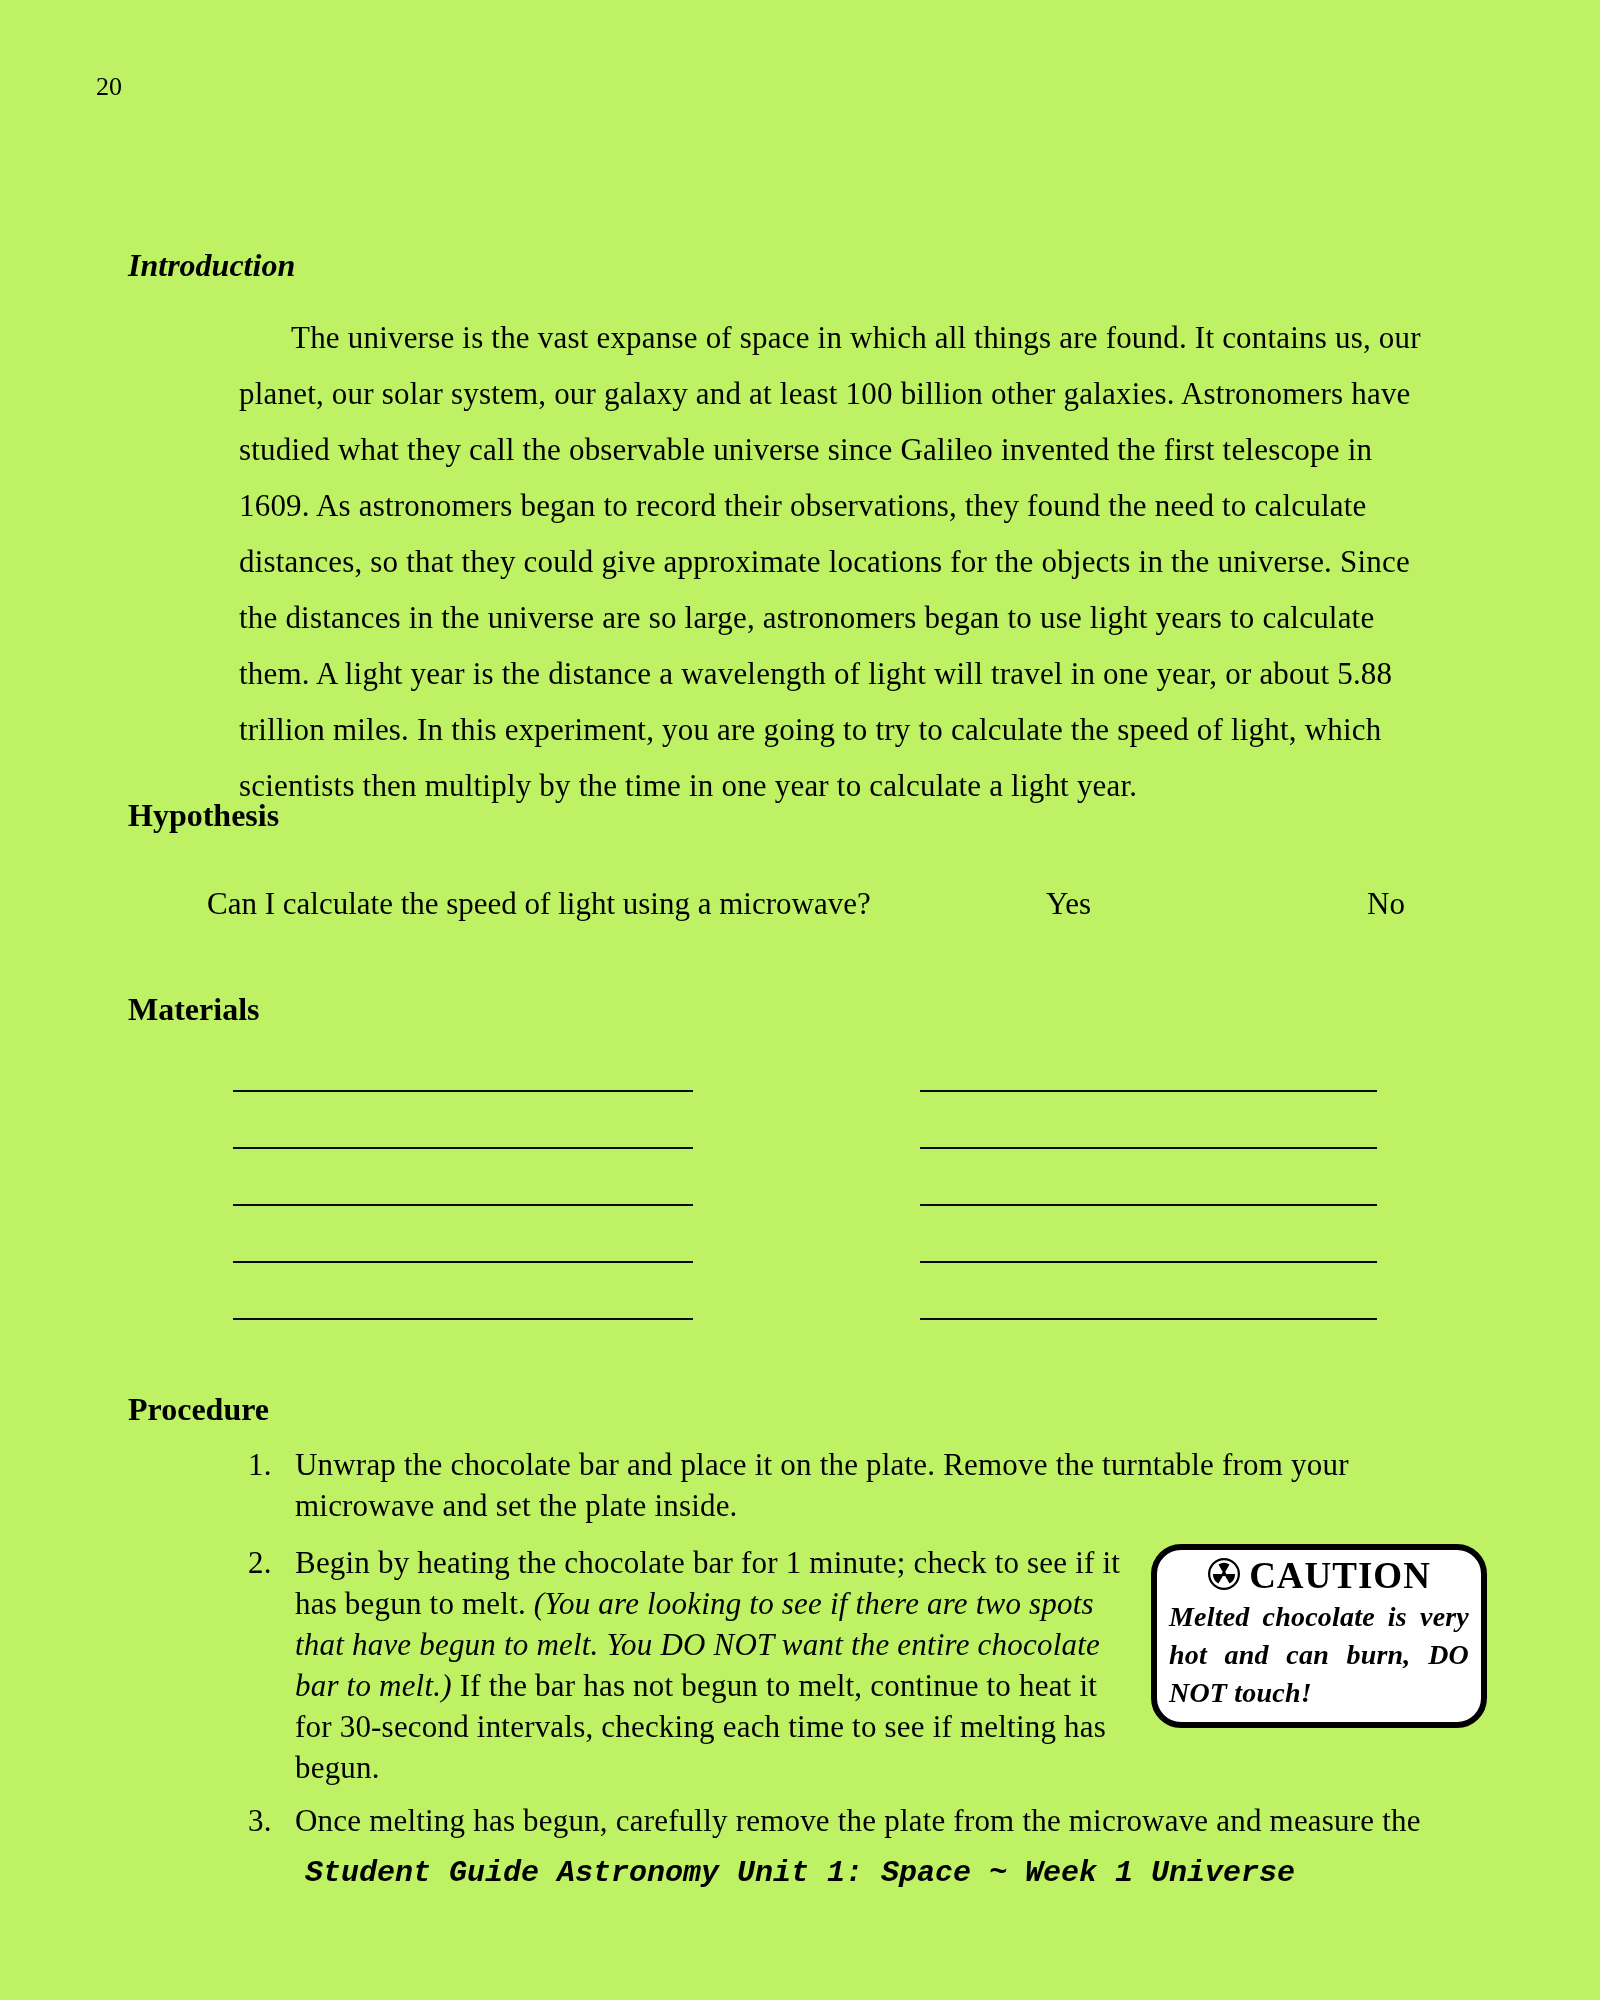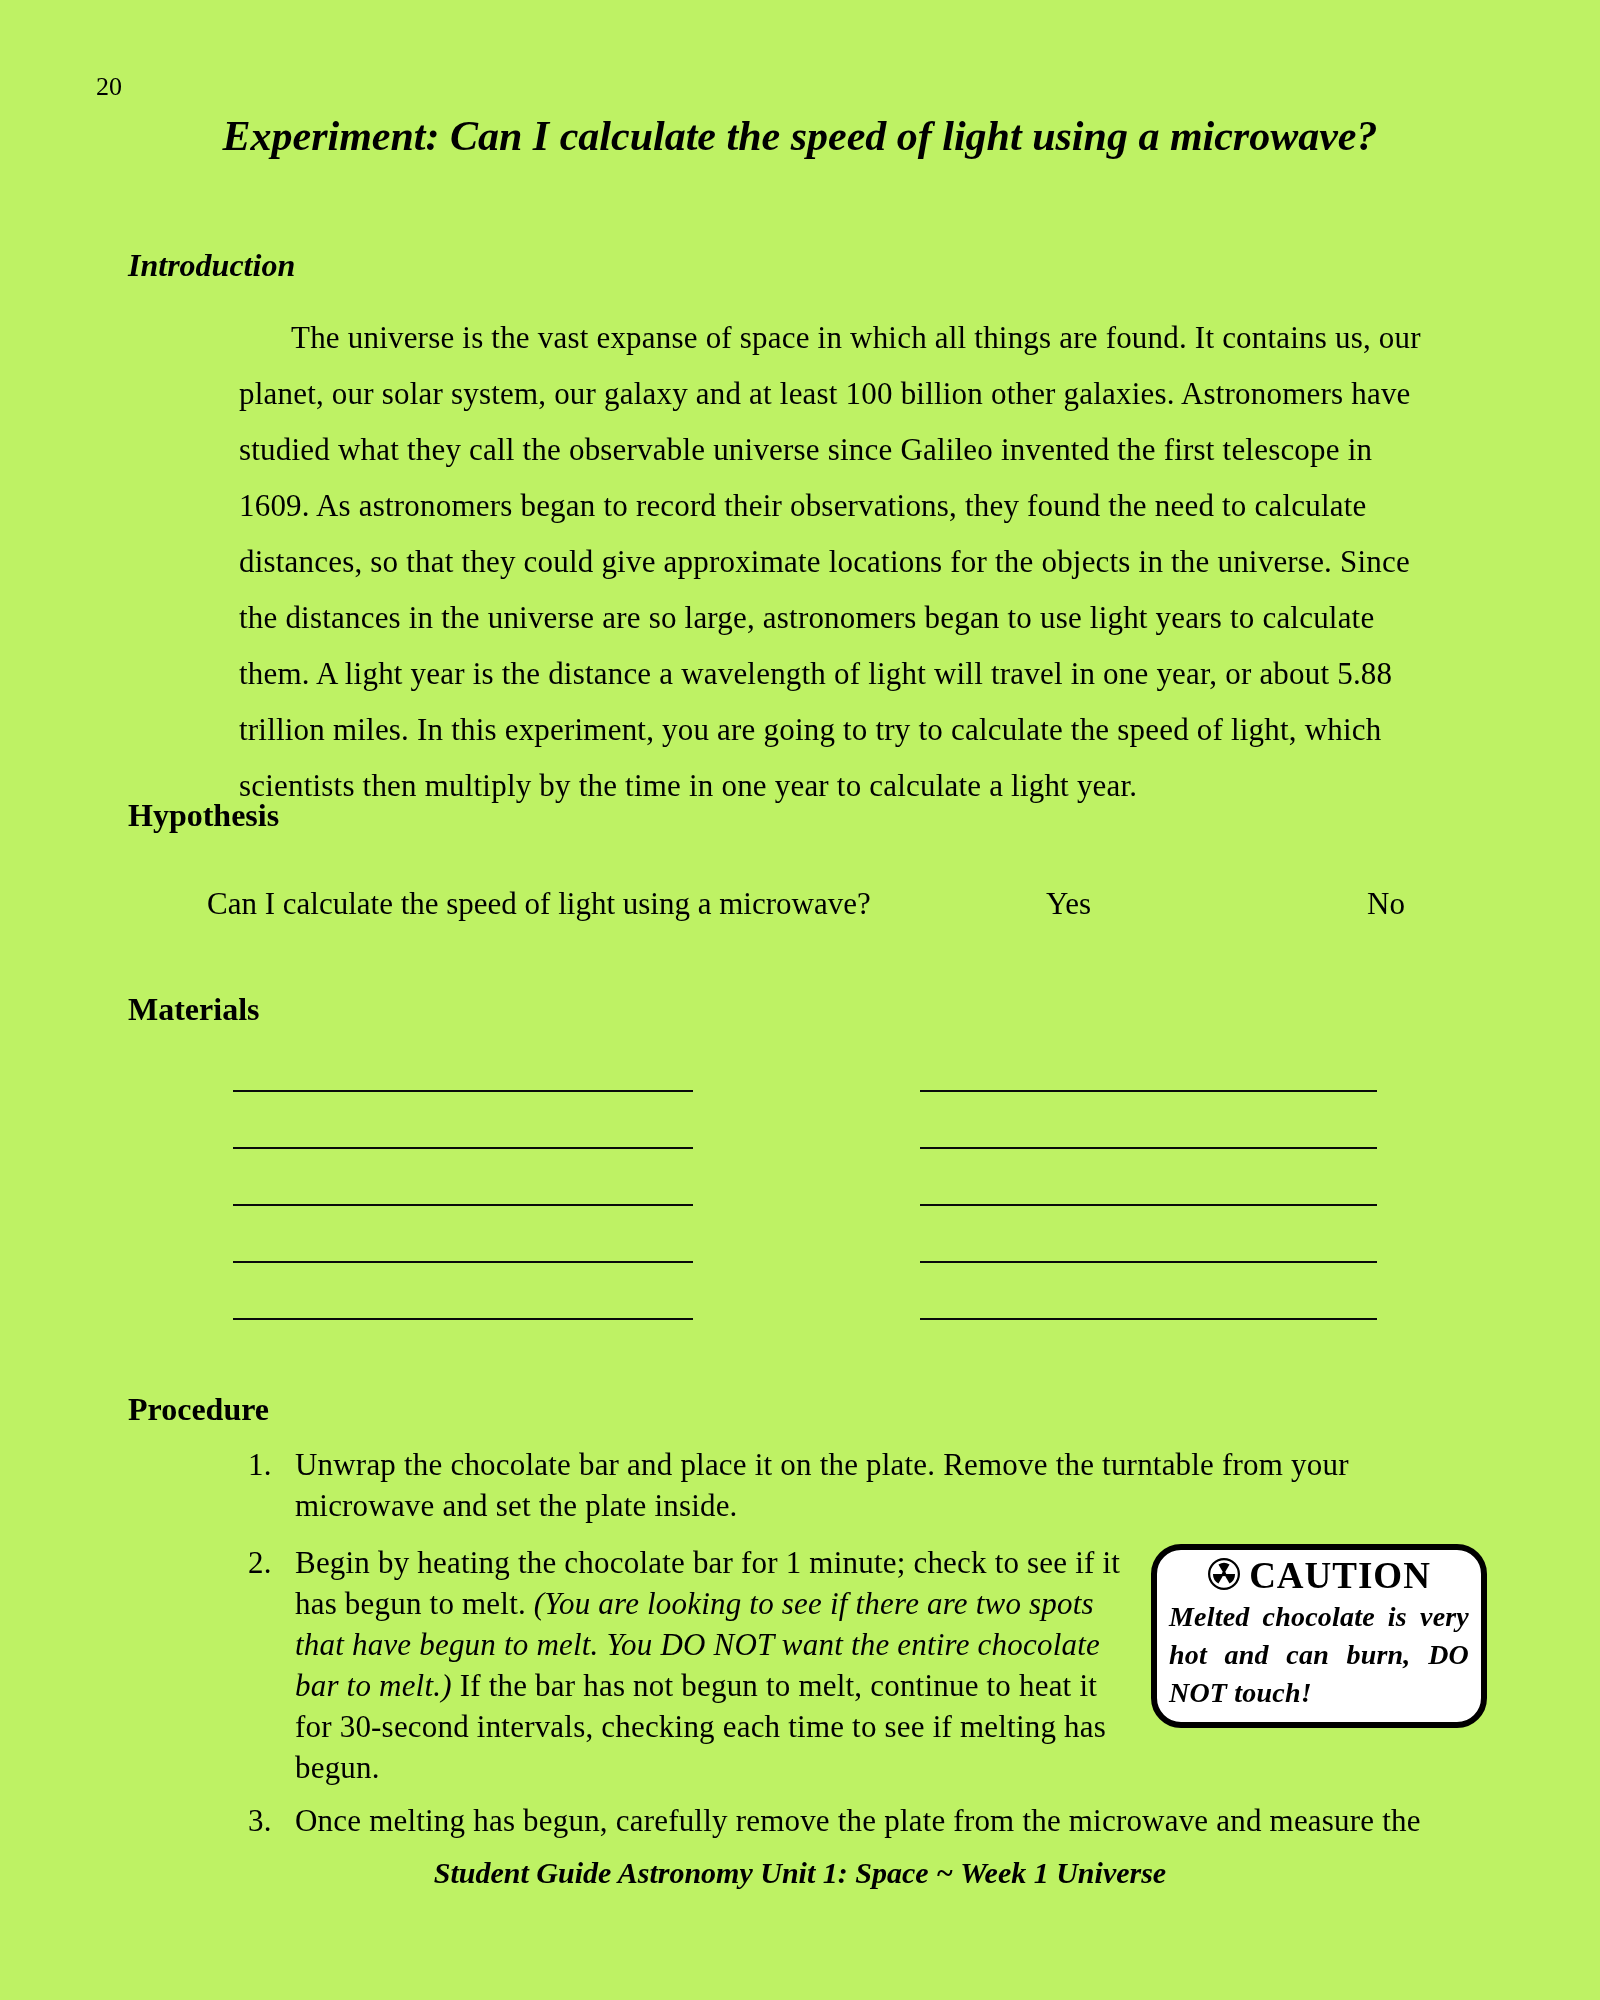--- a/index.html
+++ b/index.html
@@ -80,34 +80,33 @@
   .caution-text{
     font-weight:bold;font-style:italic;
     font-size:28px;line-height:38px;
     letter-spacing:0.2px;
     text-align:justify;
   }
 
   .doc-footer{
     position:absolute;left:0;top:1856px;width:100%;
     text-align:center;
-    font-family:Liberation Serif, serif;
+    font-family:Liberation Mono, monospace;
     font-style:italic;font-weight:bold;
     font-size:30px;
   }
   em{font-style:italic;}
 </style>
 </head>
 <body>
 
 <div class="page">
 
   <span class="page-number">20</span>
 
-  <h1 class="doc-title">Experiment: Can I calculate the speed of light using a microwave?</h1>
 
   <h2 class="section-heading" id="intro-heading">Introduction</h2>
   <p class="intro-paragraph">The universe is the vast expanse of space in which all things are found.  It contains us, our planet, our solar system, our galaxy and at least 100 billion other galaxies.  Astronomers have studied what they call the observable universe since Galileo invented the first telescope in 1609.  As astronomers began to record their observations, they found the need to calculate distances, so that they could give approximate locations for the objects in the universe.  Since the distances in the universe are so large, astronomers began to use light years to calculate them.  A light year is the distance a wavelength of light will travel in one year, or about 5.88 trillion miles.  In this experiment, you are going to try to calculate the speed of light, which scientists then multiply by the time in one year to calculate a light year.</p>
 
   <h2 class="section-heading" id="hypothesis-heading">Hypothesis</h2>
   <div class="hypothesis-row">
     <span class="hypothesis-question">Can I calculate the speed of light using a microwave?</span>
     <span class="hypothesis-option-yes">Yes</span>
     <span class="hypothesis-option-no">No</span>
   </div>

